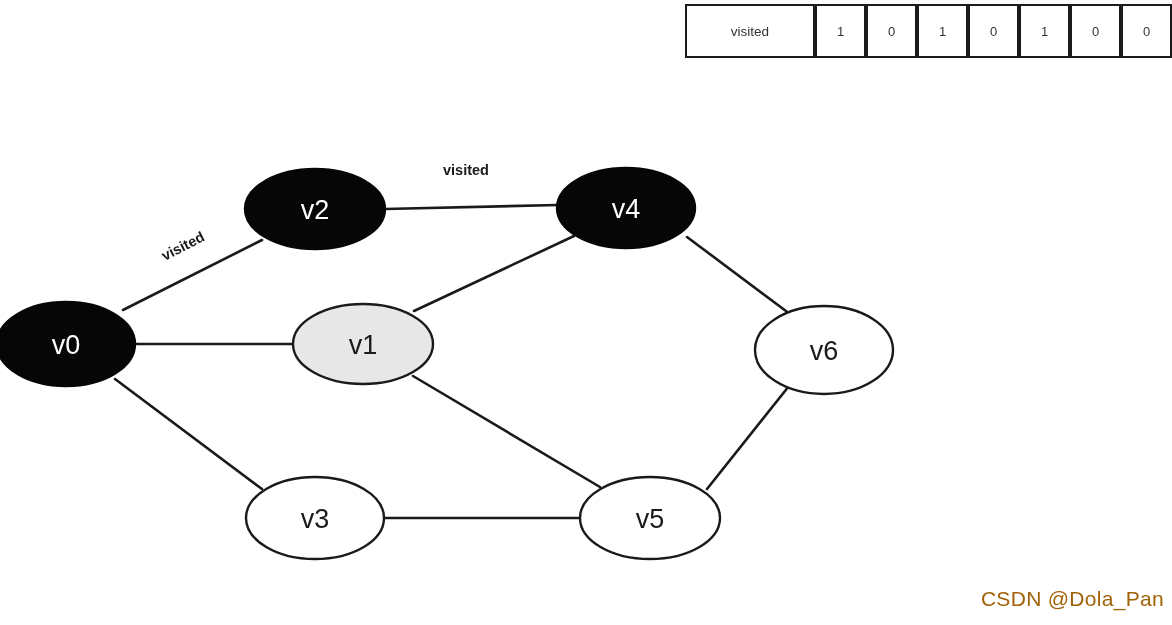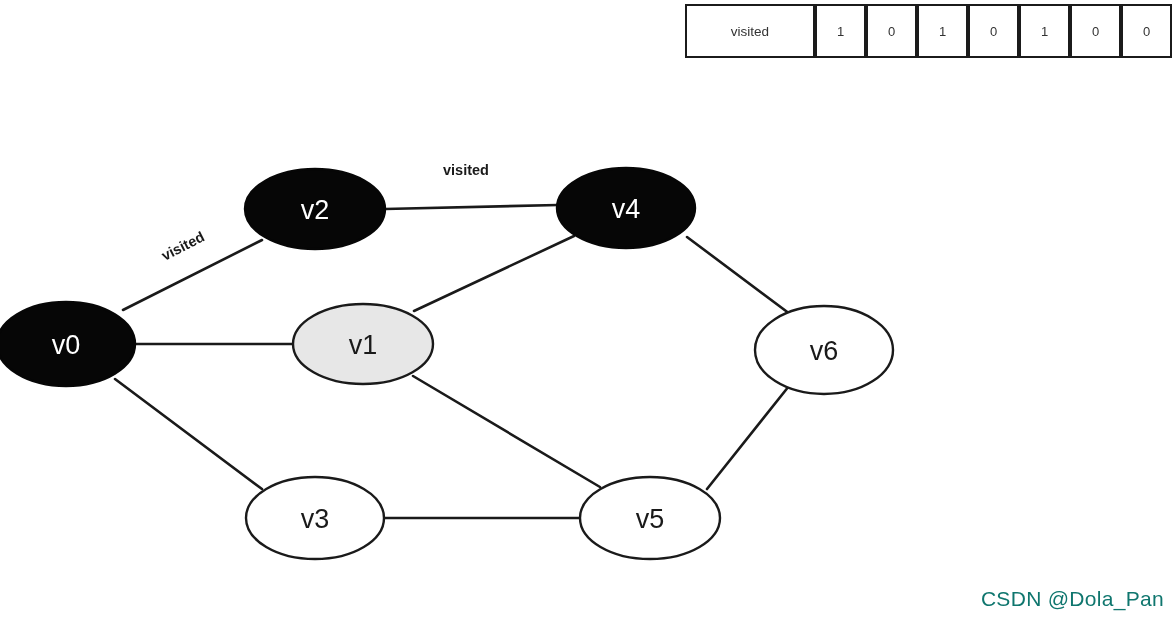--- a/index.html
+++ b/index.html
@@ -93,21 +93,21 @@
     fill: #1a1a1a;
     text-anchor: middle;
     dominant-baseline: central;
   }
 
   
   #watermark {
     position: absolute;
     right: 8px;
     bottom: 14px;
-    color: #0f766e;
+    color: #a16207;
     font-size: 21px;
     font-family: "Liberation Sans", sans-serif;
     letter-spacing: 0.3px;
     white-space: nowrap;
     user-select: none;
   }
 </style>
 </head>
 <body>
 

